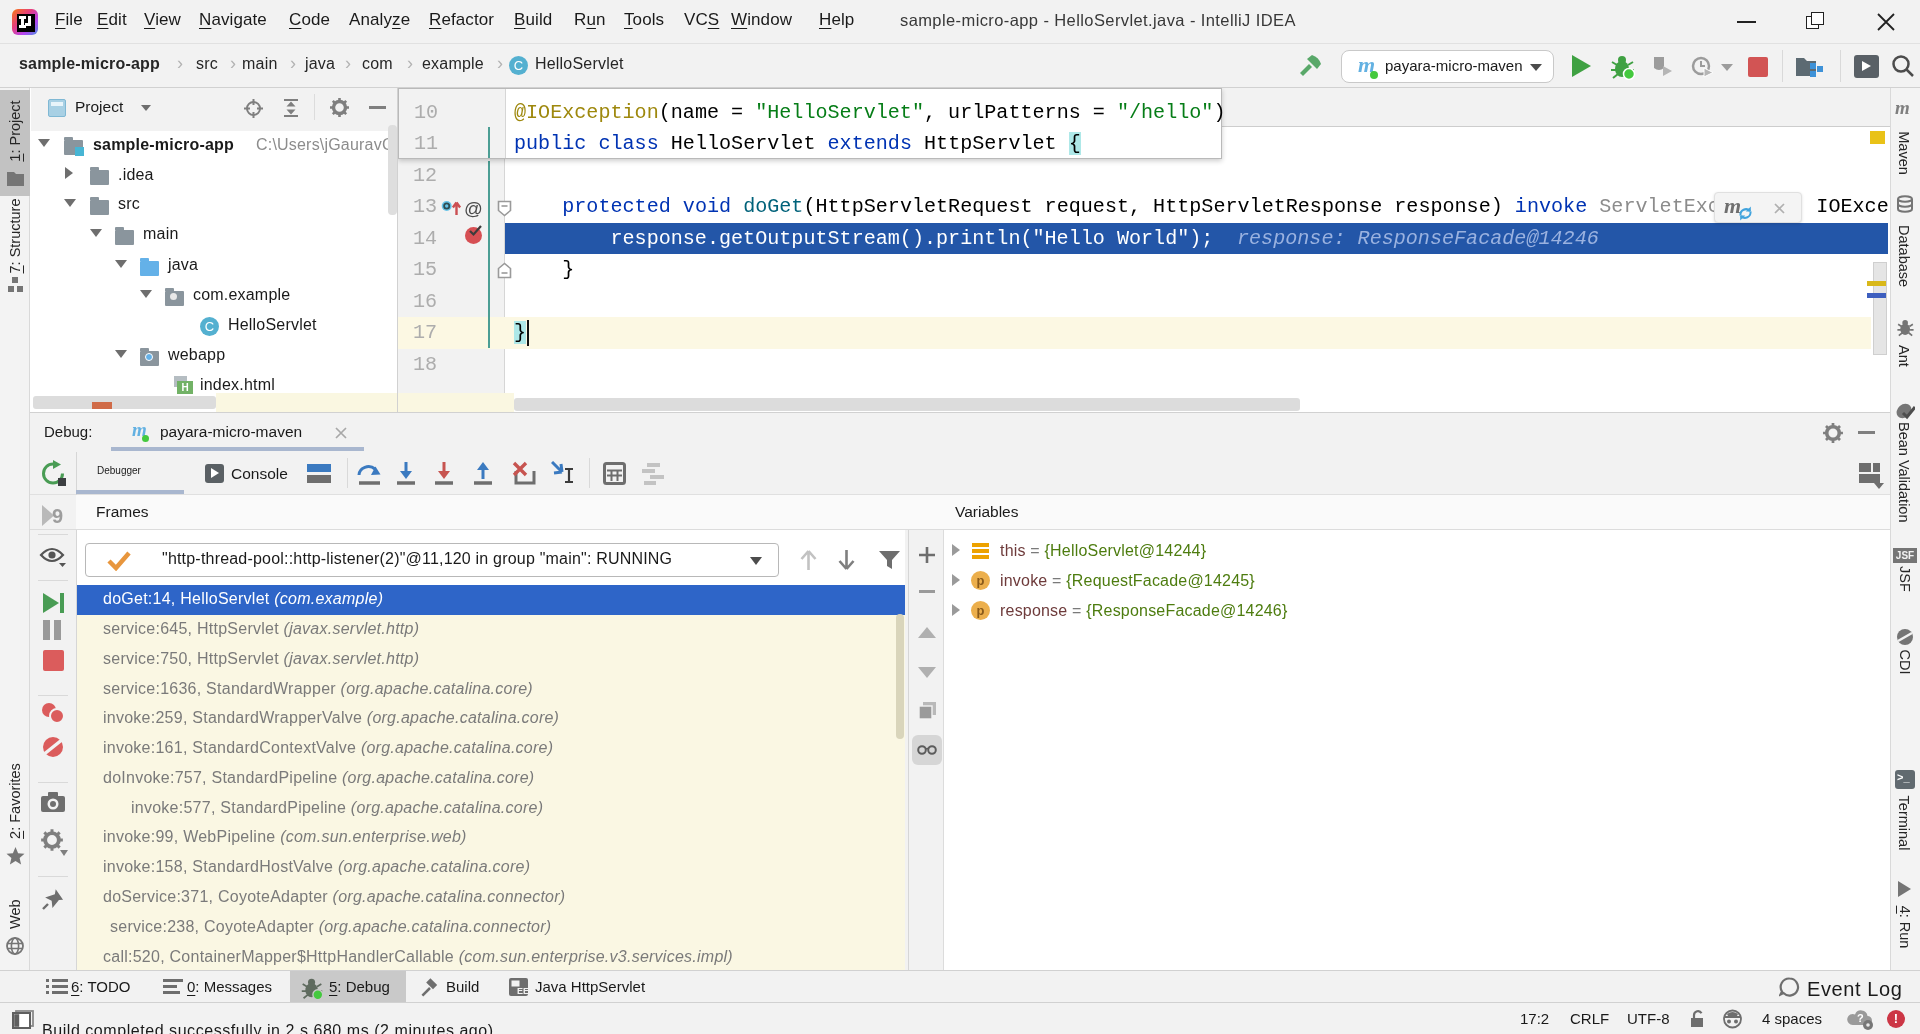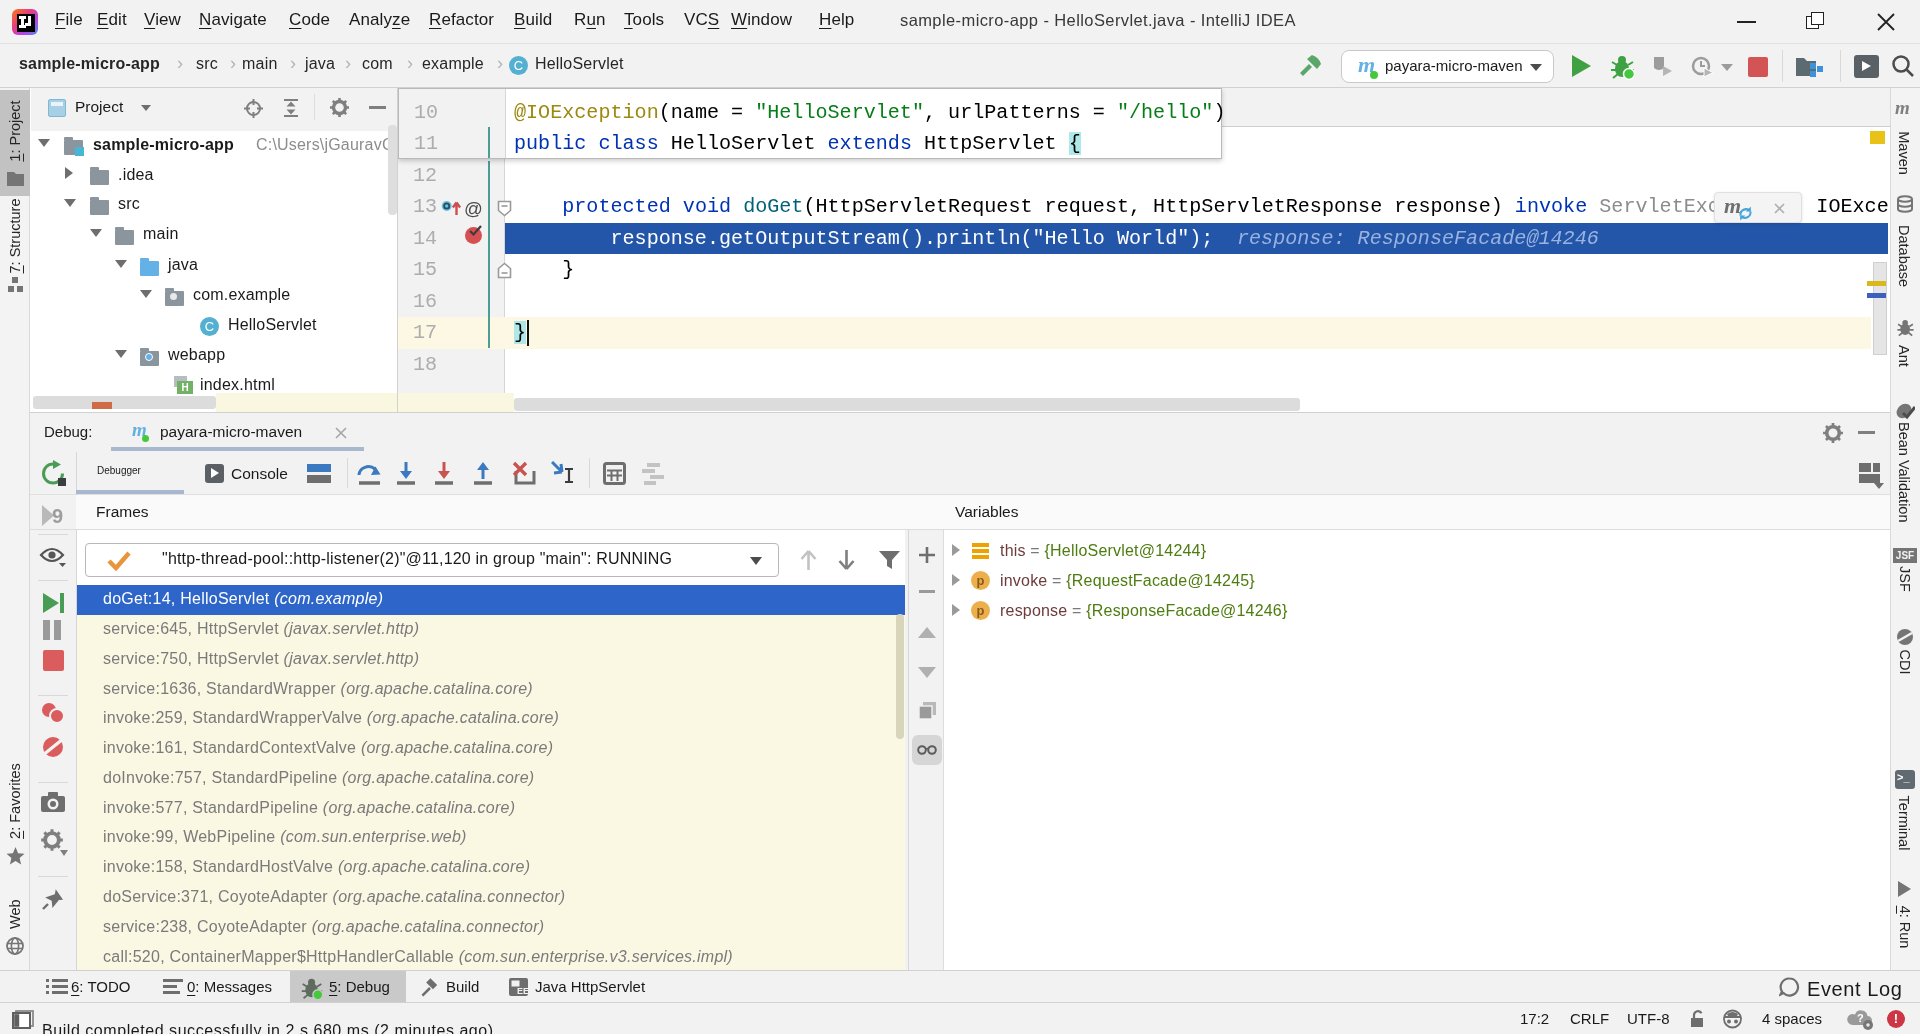--- a/index.html
+++ b/index.html
@@ -435,25 +435,25 @@
     <div class="abs" style="left:47px;top:117px;width:828px;height:440px;background:#fff;overflow:hidden;">
       <div class="abs" style="left:0;top:85px;width:828px;height:355px;background:#faf7e3;"></div>
       <div class="abs" style="left:0;top:55px;width:828px;height:30px;background:#2e65c8;"></div>
       <div class="frow sel" style="top:60px;">doGet:14, HelloServlet <i>(com.example)</i></div>
       <div class="frow" style="top:90px;">service:645, HttpServlet <i>(javax.servlet.http)</i></div>
       <div class="frow" style="top:120px;">service:750, HttpServlet <i>(javax.servlet.http)</i></div>
       <div class="frow" style="top:150px;">service:1636, StandardWrapper <i>(org.apache.catalina.core)</i></div>
       <div class="frow" style="top:179px;">invoke:259, StandardWrapperValve <i>(org.apache.catalina.core)</i></div>
       <div class="frow" style="top:209px;">invoke:161, StandardContextValve <i>(org.apache.catalina.core)</i></div>
       <div class="frow" style="top:239px;">doInvoke:757, StandardPipeline <i>(org.apache.catalina.core)</i></div>
-      <div class="frow" style="top:269px;">invoke:577, StandardPipeline <i>(org.apache.catalina.core)</i></div>
+      <div class="frow" style="top:269px;margin-left:28px;">invoke:577, StandardPipeline <i>(org.apache.catalina.core)</i></div>
       <div class="frow" style="top:298px;">invoke:99, WebPipeline <i>(com.sun.enterprise.web)</i></div>
       <div class="frow" style="top:328px;">invoke:158, StandardHostValve <i>(org.apache.catalina.core)</i></div>
       <div class="frow" style="top:358px;">doService:371, CoyoteAdapter <i>(org.apache.catalina.connector)</i></div>
-      <div class="frow" style="top:388px;">service:238, CoyoteAdapter <i>(org.apache.catalina.connector)</i></div>
+      <div class="frow" style="top:388px;margin-left:7px;">service:238, CoyoteAdapter <i>(org.apache.catalina.connector)</i></div>
       <div class="frow" style="top:418px;">call:520, ContainerMapper$HttpHandlerCallable <i>(com.sun.enterprise.v3.services.impl)</i></div>
       <div class="abs" style="left:819px;top:84px;width:8px;height:125px;background:#d9d5bb;border-radius:4px;"></div>
 
       <div class="abs" style="left:8px;top:13px;width:694px;height:34px;background:#fff;border:1px solid #b8b8b8;border-radius:4px;">
         <svg class="abs" style="left:20px;top:7px;" width="26" height="20" viewBox="0 0 26 20">
             <path d="M3 10 l7 7 L23 2" stroke="#e8963d" stroke-width="4.5" fill="none"></path>
           </svg>
         <span class="abs" style="left:76px;top:6px;font-size:16px;letter-spacing:.2px;color:#1a1a1a;white-space:nowrap;">"http-thread-pool::http-listener(2)"@11,120 in group "main": RUNNING</span>
         <div class="abs" style="left:664px;top:13px;width:0;height:0;border-left:6.5px solid transparent;border-right:6.5px solid transparent;border-top:8px solid #4c4c4c;"></div>
       </div>

